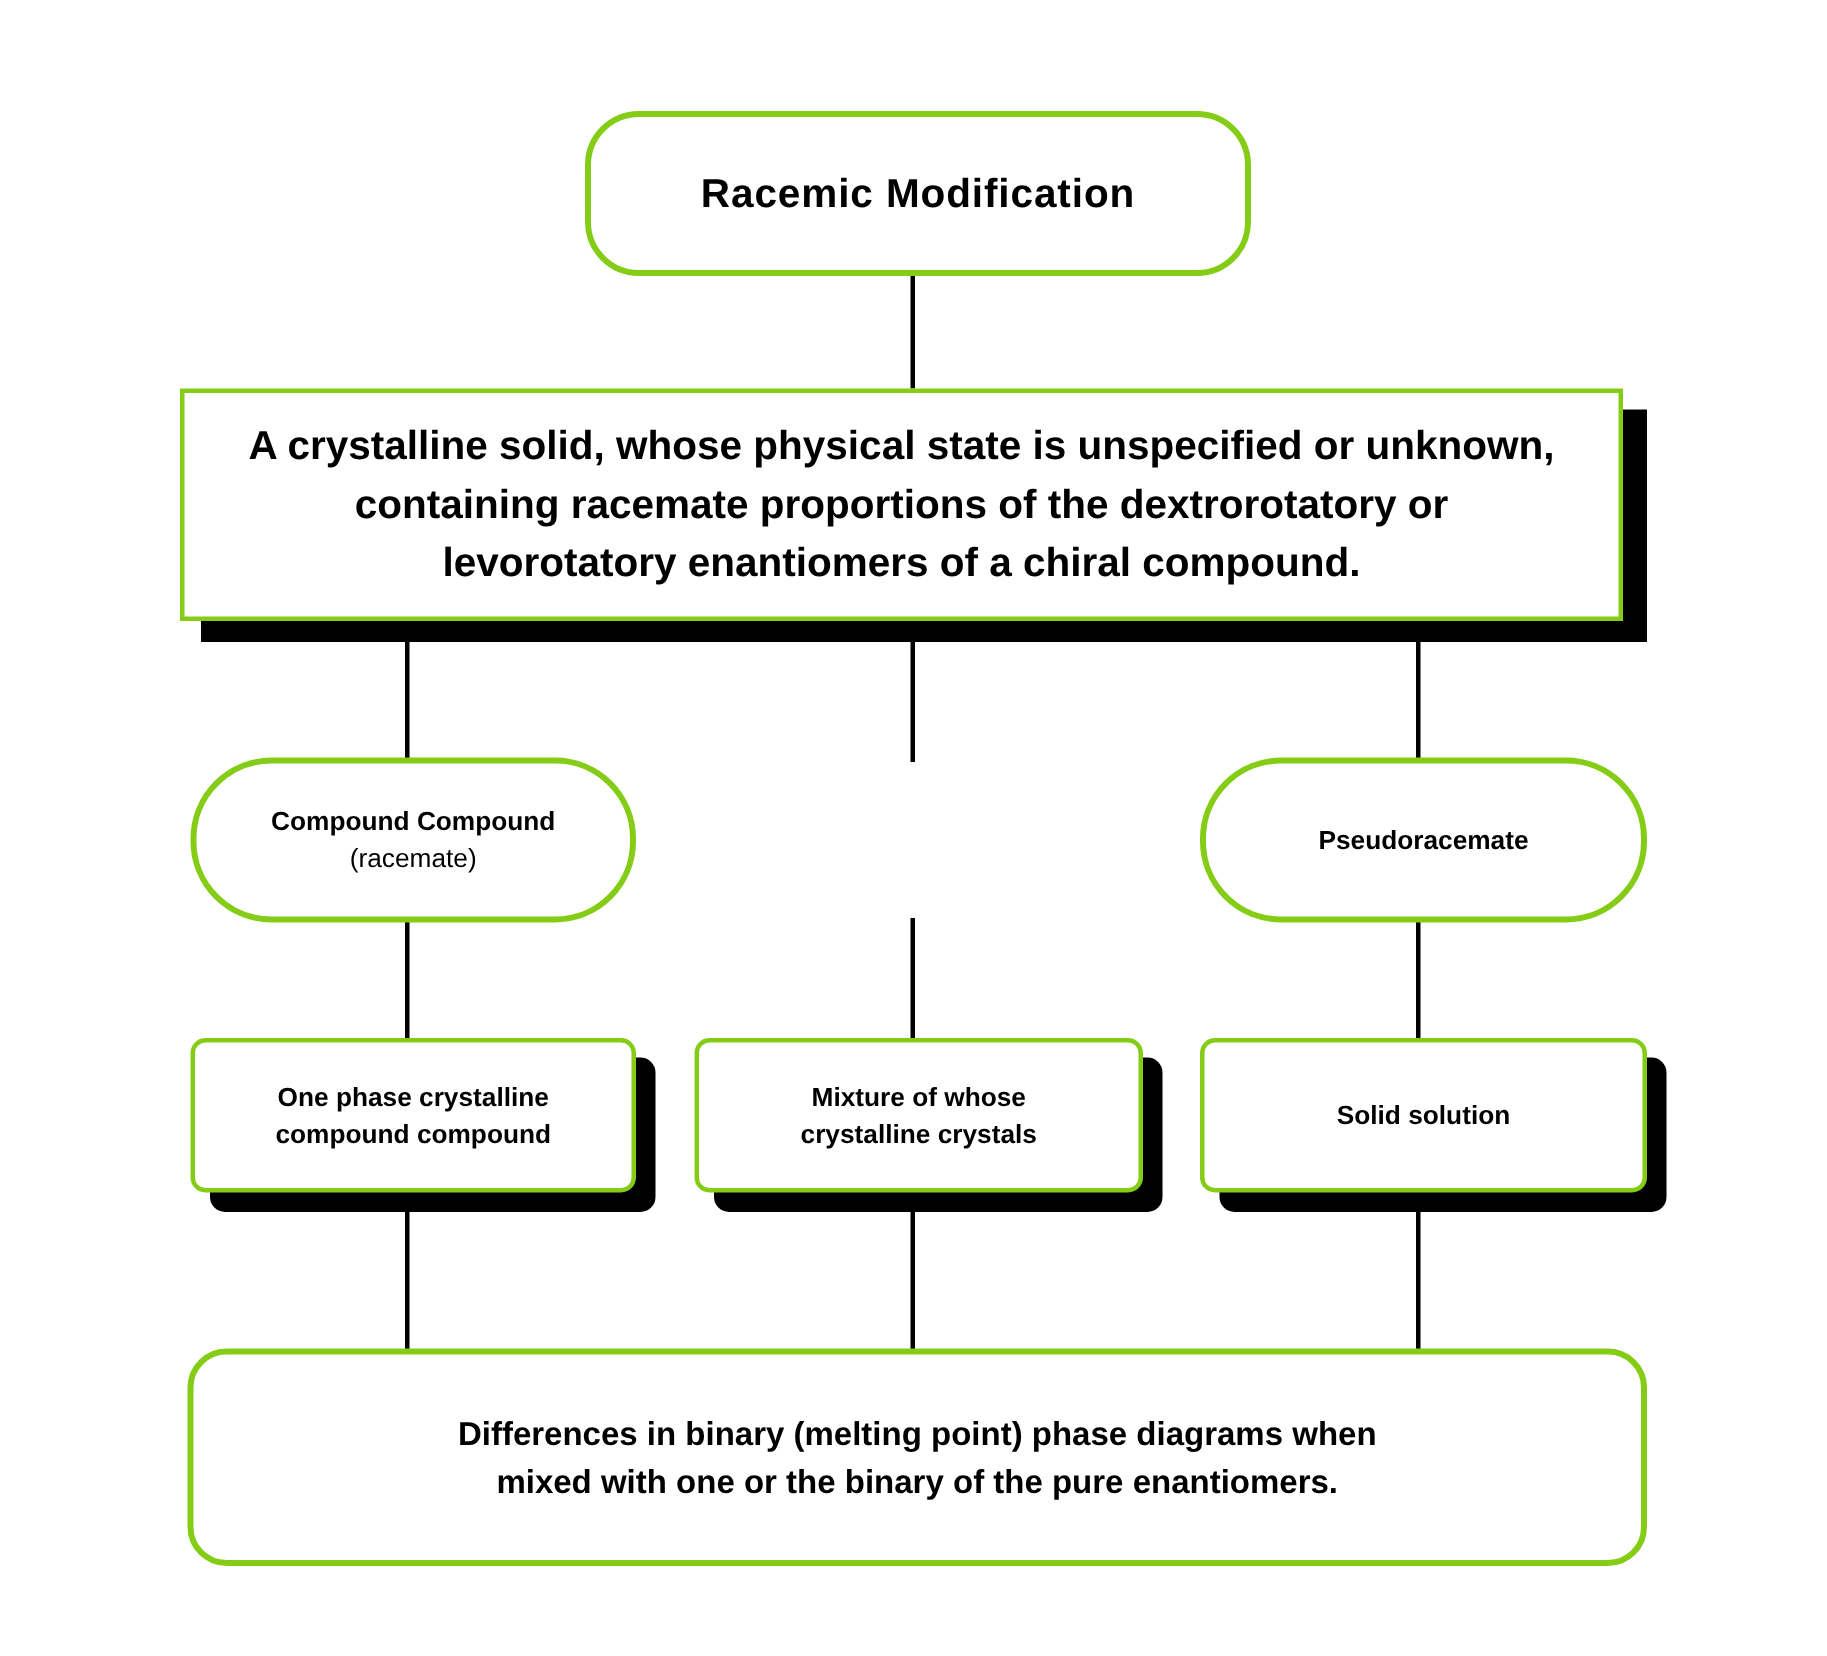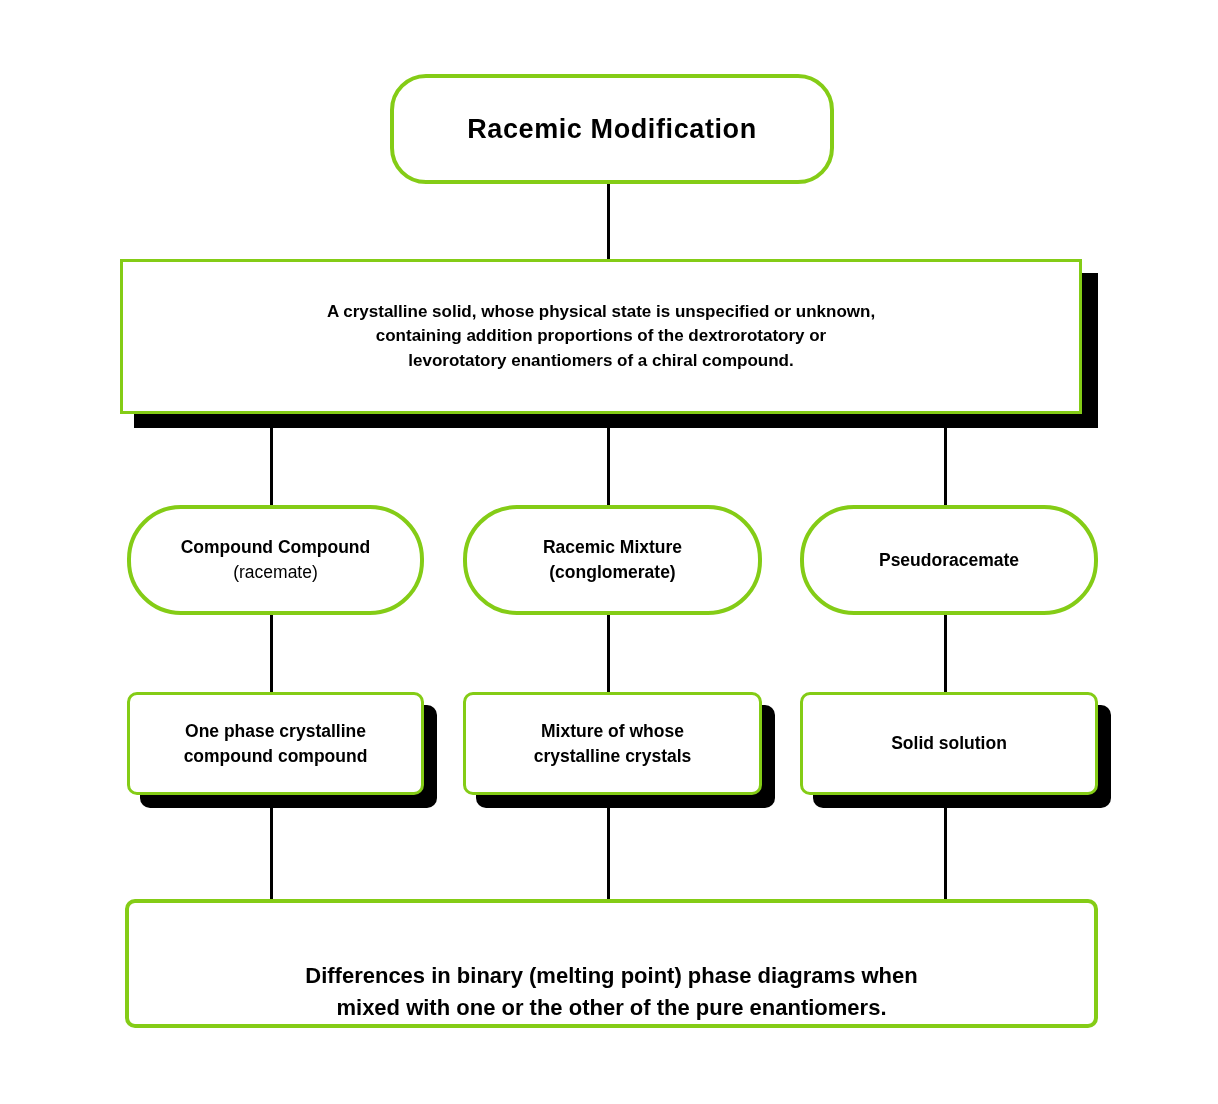--- a/index.html
+++ b/index.html
@@ -70,21 +70,21 @@
 
   #definition-node {
     left: 120px;
     top: 259px;
     width: 962px;
     height: 155px;
     border-radius: 0;
     border-width: 3px;
   }
   #definition-node .txt {
-    font-size: 17px;
+    font-size: 27px;
     font-weight: bold;
     line-height: 1.45;
   }
   #definition-shadow {
     left: 134px;
     top: 273px;
     width: 964px;
     height: 155px;
   }
 
@@ -130,24 +130,23 @@
     border-radius: 10px;
   }
   #result-shadow-0 { left: 140px; width: 297px; }
   #result-shadow-1 { left: 476px; width: 299px; }
   #result-shadow-2 { left: 813px; width: 298px; }
 
   #summary-node {
     left: 125px;
     top: 899px;
     width: 973px;
-    height: 129px;
-    border-radius: 10px;
+    height: 145px;
+    border-radius: 26px;
     border-width: 4px;
-    align-items: flex-end;
   }
   #summary-node .txt {
     font-size: 22px;
     font-weight: bold;
     line-height: 1.45;
   }
 
   
   #conn-title      { left: 607px; top: 182px;  height: 80px; }
   #conn-def-0      { left: 270px; top: 414px;  height: 94px; }
@@ -180,38 +179,32 @@
   <div class="conn" id="conn-result-2"></div>
 
   <div class="node" id="title-node">
     <span class="txt">Racemic  Modification</span>
   </div>
 
   <div class="shadow" id="definition-shadow"></div>
   <div class="node" id="definition-node">
     <span class="txt">
       <span>A crystalline solid, whose physical state is unspecified or unknown,</span><br>
-      <span>containing addition proportions of the dextrorotatory or</span><br>
+      <span>containing racemate proportions of the dextrorotatory or</span><br>
       <span>levorotatory enantiomers of a chiral compound.</span>
     </span>
   </div>
 
   <div class="node type-node" id="type-node-0">
     <span class="txt">
       <span>Compound Compound</span><br>
       <span class="sub">(racemate)</span>
     </span>
   </div>
 
-  <div class="node type-node sub-bold" id="type-node-1">
-    <span class="txt">
-      <span>Racemic Mixture</span><br>
-      <span class="sub">(conglomerate)</span>
-    </span>
-  </div>
 
   <div class="node type-node" id="type-node-2">
     <span class="txt">
       <span>Pseudoracemate</span>
     </span>
   </div>
 
   <div class="shadow result-shadow" id="result-shadow-0"></div>
   <div class="node result-node" id="result-node-0">
     <span class="txt">
@@ -231,17 +224,17 @@
   <div class="shadow result-shadow" id="result-shadow-2"></div>
   <div class="node result-node" id="result-node-2">
     <span class="txt">
       <span>Solid solution</span>
     </span>
   </div>
 
   <div class="node" id="summary-node">
     <span class="txt">
       <span>Differences in binary (melting point) phase diagrams when</span><br>
-      <span>mixed with one or the other of the pure enantiomers.</span>
+      <span>mixed with one or the binary of the pure enantiomers.</span>
     </span>
   </div>
 
 </div>
 
 </body></html>

